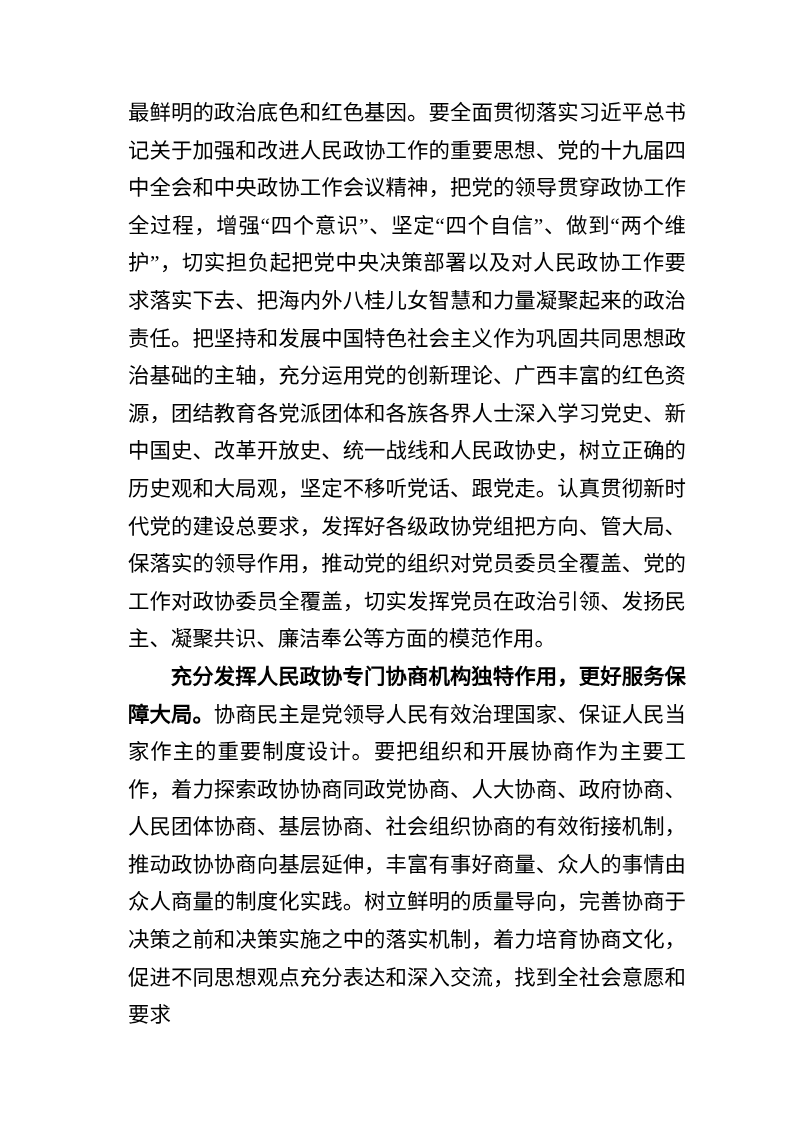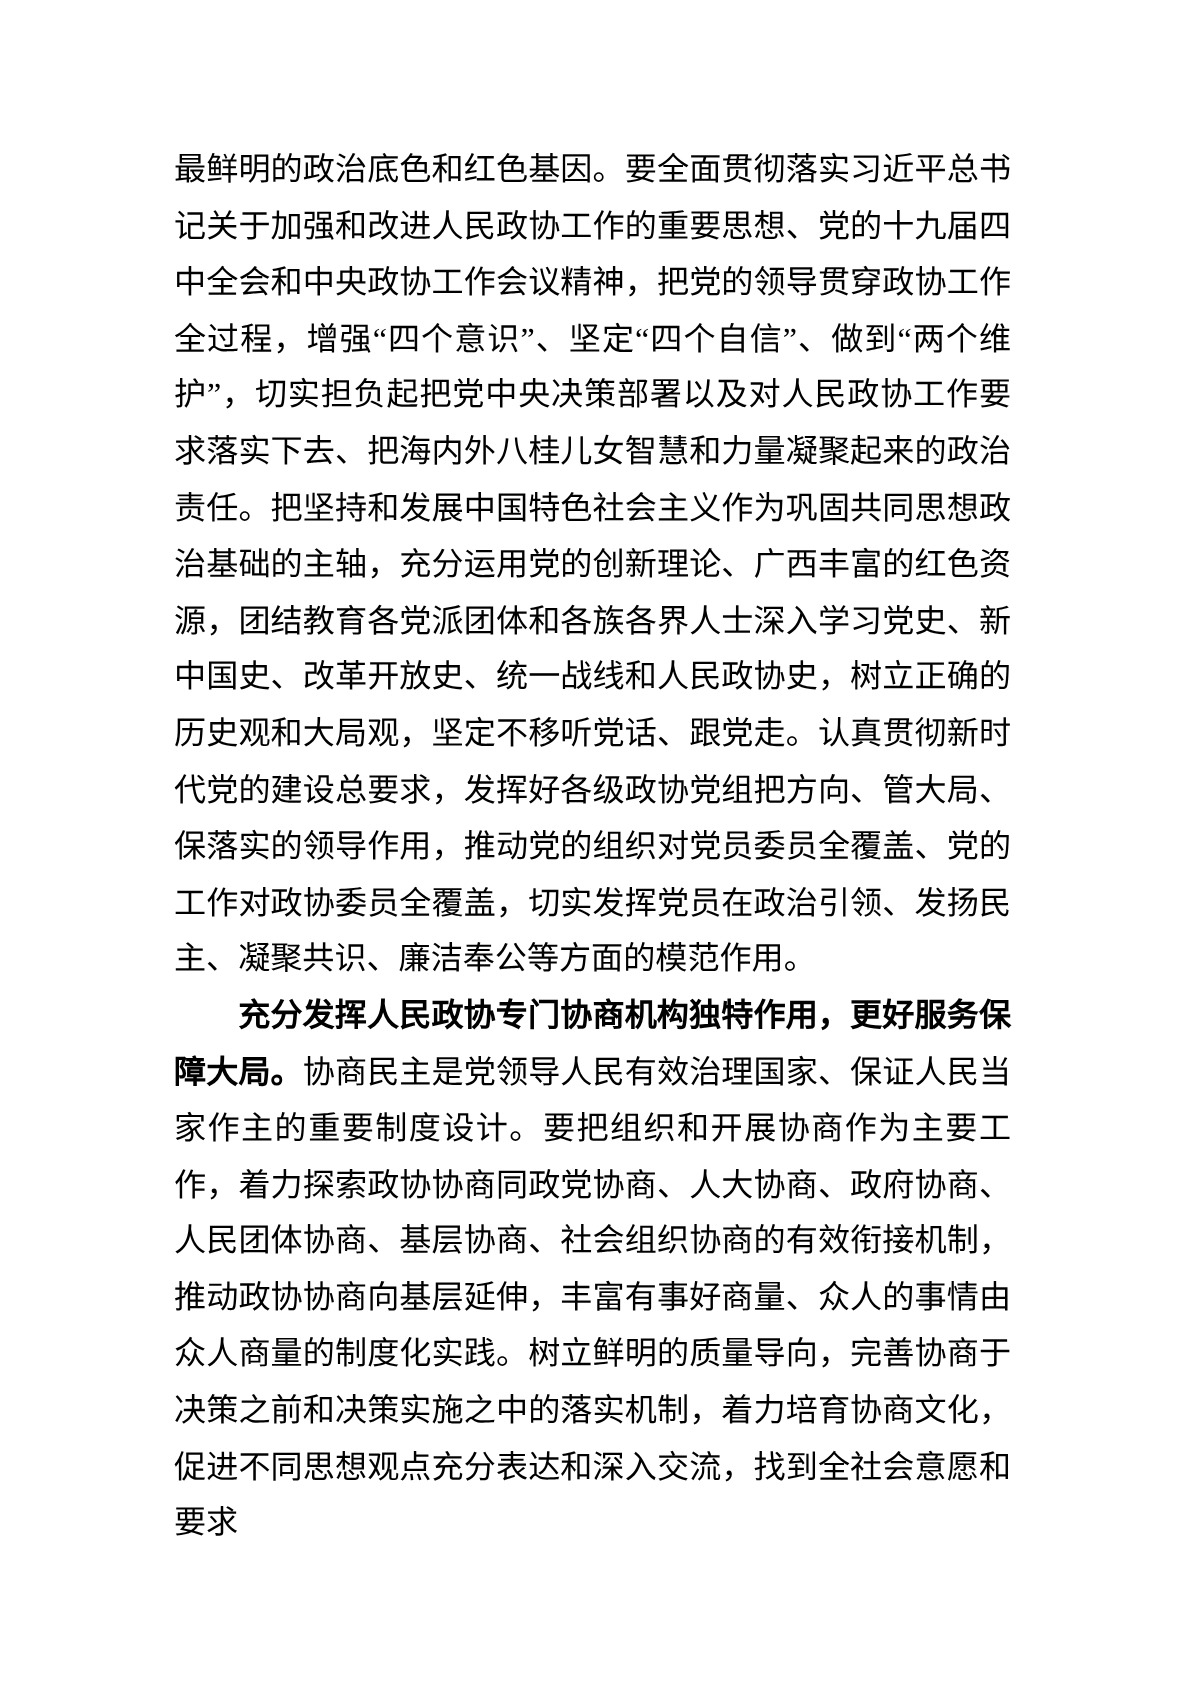--- a/index.html
+++ b/index.html
@@ -12,21 +12,21 @@
     position: relative;
     width: 793px;
     height: 1122px;
     margin: 0 auto;
     background: #ffffff;
     overflow: hidden;
   }
 
   .text-block {
     position: absolute;
-    left: 116px;
+    left: 128px;
     top: 95px;
     width: 558px;
   }
 
   .para {
     font-family: "Liberation Serif", "DejaVu Serif", serif;
     font-size: 21.4px;
     line-height: 37.6px;
     color: #000000;
     text-align: justify;

